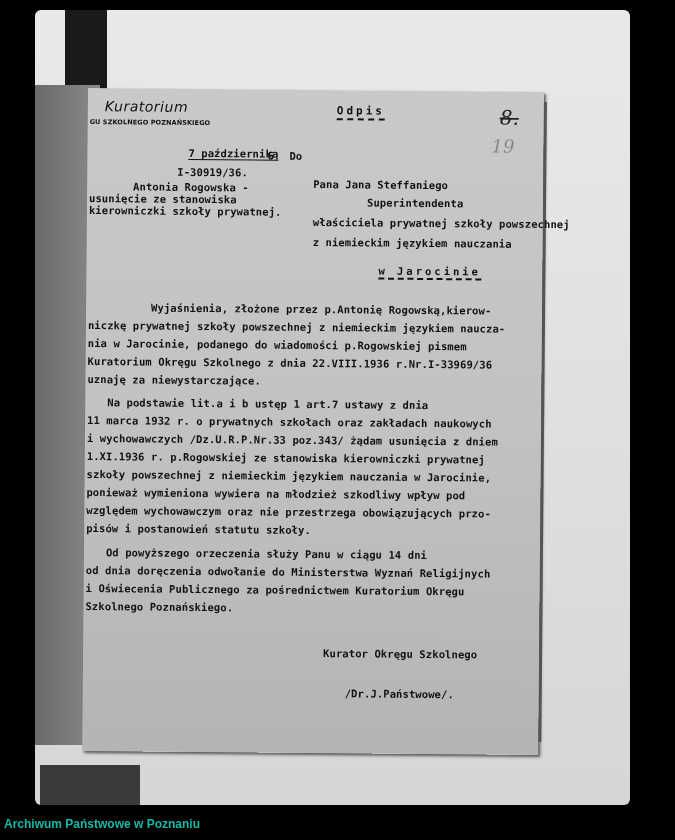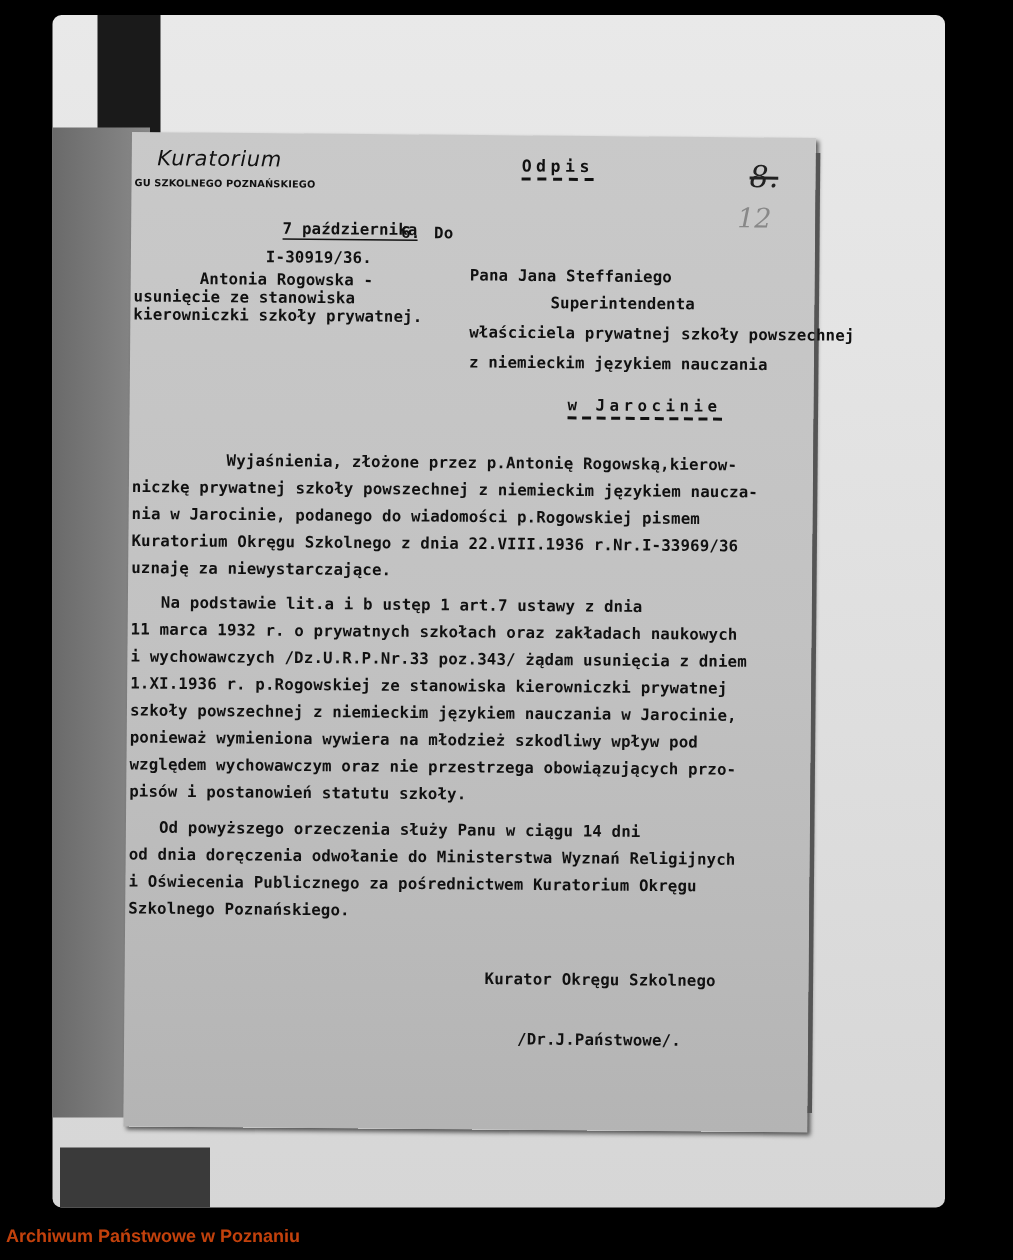--- a/index.html
+++ b/index.html
@@ -10,39 +10,39 @@
   .left-flap-low{position:absolute;left:40px;top:765px;width:100px;height:40px;background:#3a3a3a;}
   .front-sheet{position:absolute;left:88px;top:88px;width:456px;height:663px;background:linear-gradient(180deg,#c9c9c9 0%,#c2c2c2 50%,#b4b4b4 100%);box-shadow:2px 2px 3px rgba(0,0,0,.6);transform:rotate(0.5deg);transform-origin:top left;}
   .front-sheet .edge{position:absolute;right:-3px;top:10px;width:3px;height:640px;background:#555;}
   .t{position:absolute;color:#111;font-size:10.5px;font-weight:bold;white-space:nowrap;letter-spacing:0.1px;}
   .letterhead-title{font-family:"DejaVu Sans",sans-serif;font-weight:normal;font-size:14px;letter-spacing:0.5px;}
   .letterhead-sub{font-family:"DejaVu Sans",sans-serif;font-size:6.5px;font-weight:bold;}
   .spaced{letter-spacing:3px;}
   .uline{border-bottom:2px dashed #111;padding-bottom:1px;}
   .hand{position:absolute;font-family:"DejaVu Serif",serif;font-style:italic;color:#222;}
   .hand.red{color:#888;}
-  .footer{position:absolute;left:4px;top:817px;color:#c2410c;font-family:"Liberation Sans",sans-serif;font-size:12px;font-weight:bold;}
+  .footer{position:absolute;left:4px;top:817px;color:#14b8a6;font-family:"Liberation Sans",sans-serif;font-size:12px;font-weight:bold;}
 </style>
 </head>
 <body>
 
 <div class="back-sheet"></div>
 <div class="dark-strip"></div>
 <div class="left-flap"></div>
 <div class="left-flap-low"></div>
 
 <div class="front-sheet">
   <div class="edge"></div>
 
   <div class="t letterhead-title" style="left:17px;top:10px;font-style:italic;">Kuratorium</div>
   <div class="t letterhead-sub" style="left:2px;top:30px;">GU SZKOLNEGO POZNAŃSKIEGO</div>
 
-  <div class="t spaced uline" style="left:260px;top:14px;font-size:11px;">Odpis</div>
+  <div class="t spaced uline" style="left:249px;top:14px;font-size:11px;">Odpis</div>
   <div class="hand" style="left:412px;top:14px;font-size:20px;text-decoration:line-through;">8.</div>
-  <div class="hand red" style="left:404px;top:44px;font-size:18px;">12</div>
+  <div class="hand red" style="left:404px;top:44px;font-size:18px;">19</div>
 
   <div class="t" style="left:72px;top:58px;border-bottom:1px solid #111;margin-left:29px;">7 października</div>
   <div class="t" style="left:180px;top:60px;">6.</div>
   <div class="t" style="left:90px;top:77px;">I-30919/36.</div>
 
   <div class="t" style="left:46px;top:92px;">Antonia Rogowska -</div>
   <div class="t" style="left:2px;top:104px;">usunięcie ze stanowiska</div>
   <div class="t" style="left:2px;top:116px;">kierowniczki szkoły prywatnej.</div>
 
   <div class="t" style="left:202px;top:60px;">Do</div>

